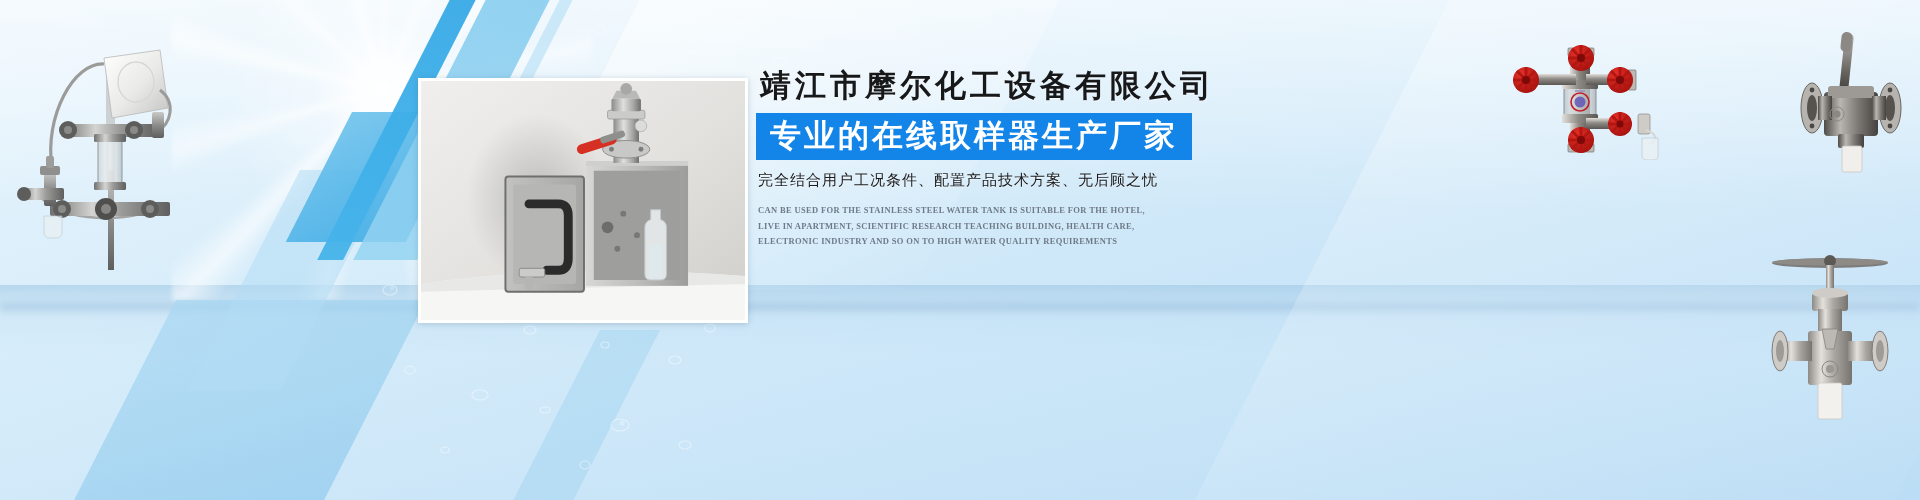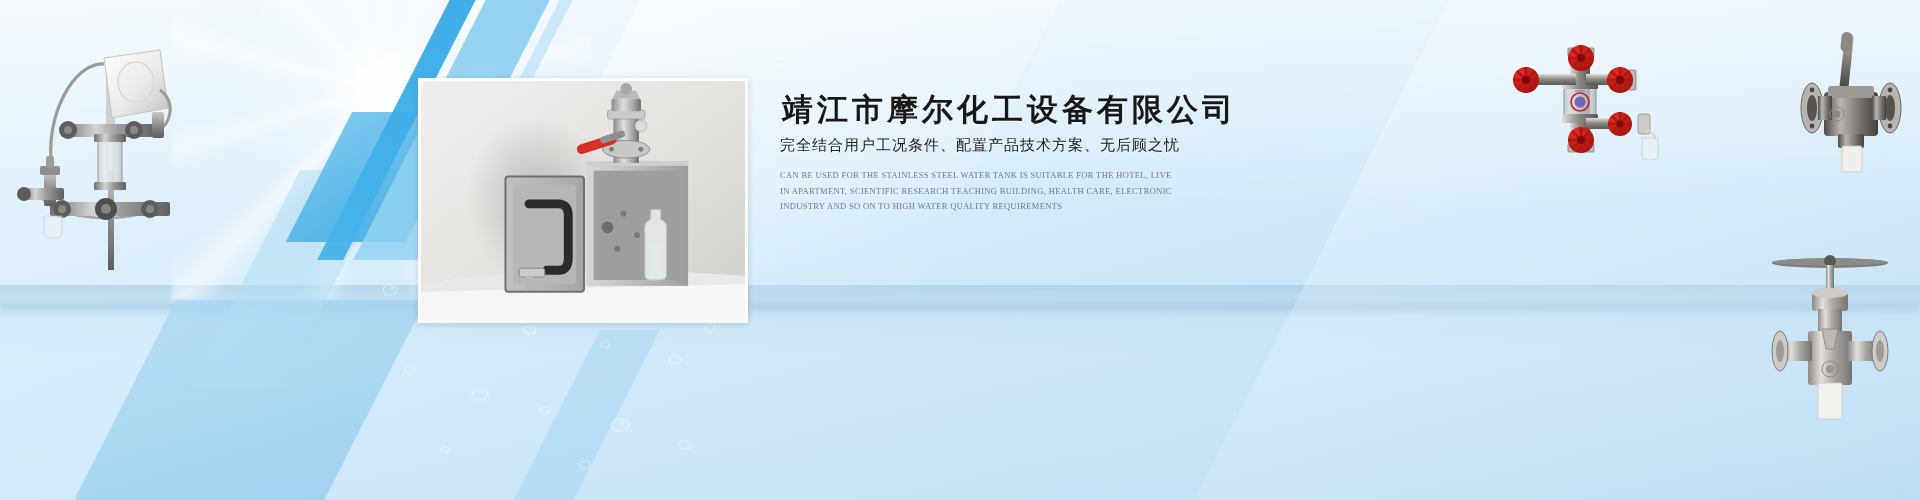--- a/index.html
+++ b/index.html
@@ -73,21 +73,21 @@
     left:418px;top:78px;width:330px;height:245px;
     border:3px solid #ffffff;box-sizing:border-box;
     box-shadow:0 1px 6px rgba(60,90,120,.25);
     overflow:hidden;background:#d9d7d3;
   }
   #prod-cross{left:1496px;top:40px;width:190px;height:120px;}
   #prod-valve-tr{left:1790px;top:30px;width:125px;height:150px;}
   #prod-valve-br{left:1760px;top:245px;width:140px;height:175px;}
 
   
-  #text-block{position:absolute;left:778px;top:70px;width:620px;margin-top:24px;}
+  #text-block{position:absolute;left:756px;top:70px;width:620px;}
   .company-name{
     font-family:"Liberation Serif","DejaVu Serif",serif;
     font-size:31px;font-weight:bold;color:#17181a;
     letter-spacing:4px;line-height:1;white-space:nowrap;
     margin:0 0 12px 4px;
     text-shadow:0 1px 1px rgba(255,255,255,.7);
   }
   .headline-bar{
     display:inline-block;background:#1384e8;color:#fff;
     font-size:31px;font-weight:bold;letter-spacing:3px;
@@ -103,20 +103,21 @@
     display:inline-block;background:#1384e8;color:#fff;
     font-size:23px;font-weight:bold;letter-spacing:2px;
     padding:7px 22px 9px 22px;line-height:1;white-space:nowrap;
     margin:0 0 10px 14px;
   }
   .eng-text{
     font-family:"Liberation Serif","DejaVu Serif",serif;
     font-size:8.5px;color:#6f7a88;line-height:1.85;
     letter-spacing:.35px;width:400px;margin:0 0 0 2px;
     text-transform:uppercase;
+    font-weight:bold;
   }
 
   
   #watermark{
     position:absolute;left:228px;top:365px;
     font-family:"Liberation Serif","DejaVu Serif",serif;
     font-size:38px;font-weight:bold;font-style:italic;
     color:#ffffff;letter-spacing:1px;
     text-shadow:1px 1px 0 #7db8dd, -1px -1px 0 rgba(255,255,255,.9);
     opacity:.95;user-select:none;
@@ -488,20 +489,23 @@
 
     <rect x="58" y="138" width="24" height="36" rx="2" fill="#f3f1ee" stroke="#cbc8c4" stroke-width=".8"></rect>
 
     <circle cx="70" cy="124" r="8" fill="none" stroke="#8b8884" stroke-width="1"></circle>
     <circle cx="70" cy="124" r="4" fill="#9b9894"></circle>
   </svg>
 
   <div id="text-block">
     <div class="company-name">靖江市摩尔化工设备有限公司</div>
 
+    <div>
+      <span class="headline-bar">专业的在线取样器生产厂家</span>
+    </div>
 
     <div class="subline">完全结合用户工况条件、配置产品技术方案、无后顾之忧</div>
 
 
     <p class="eng-text">CAN BE USED FOR THE STAINLESS STEEL WATER TANK IS SUITABLE FOR THE HOTEL, LIVE IN APARTMENT, SCIENTIFIC RESEARCH TEACHING BUILDING, HEALTH CARE, ELECTRONIC INDUSTRY AND SO ON TO HIGH WATER QUALITY REQUIREMENTS</p>
   </div>
 
 
 </div>
 

